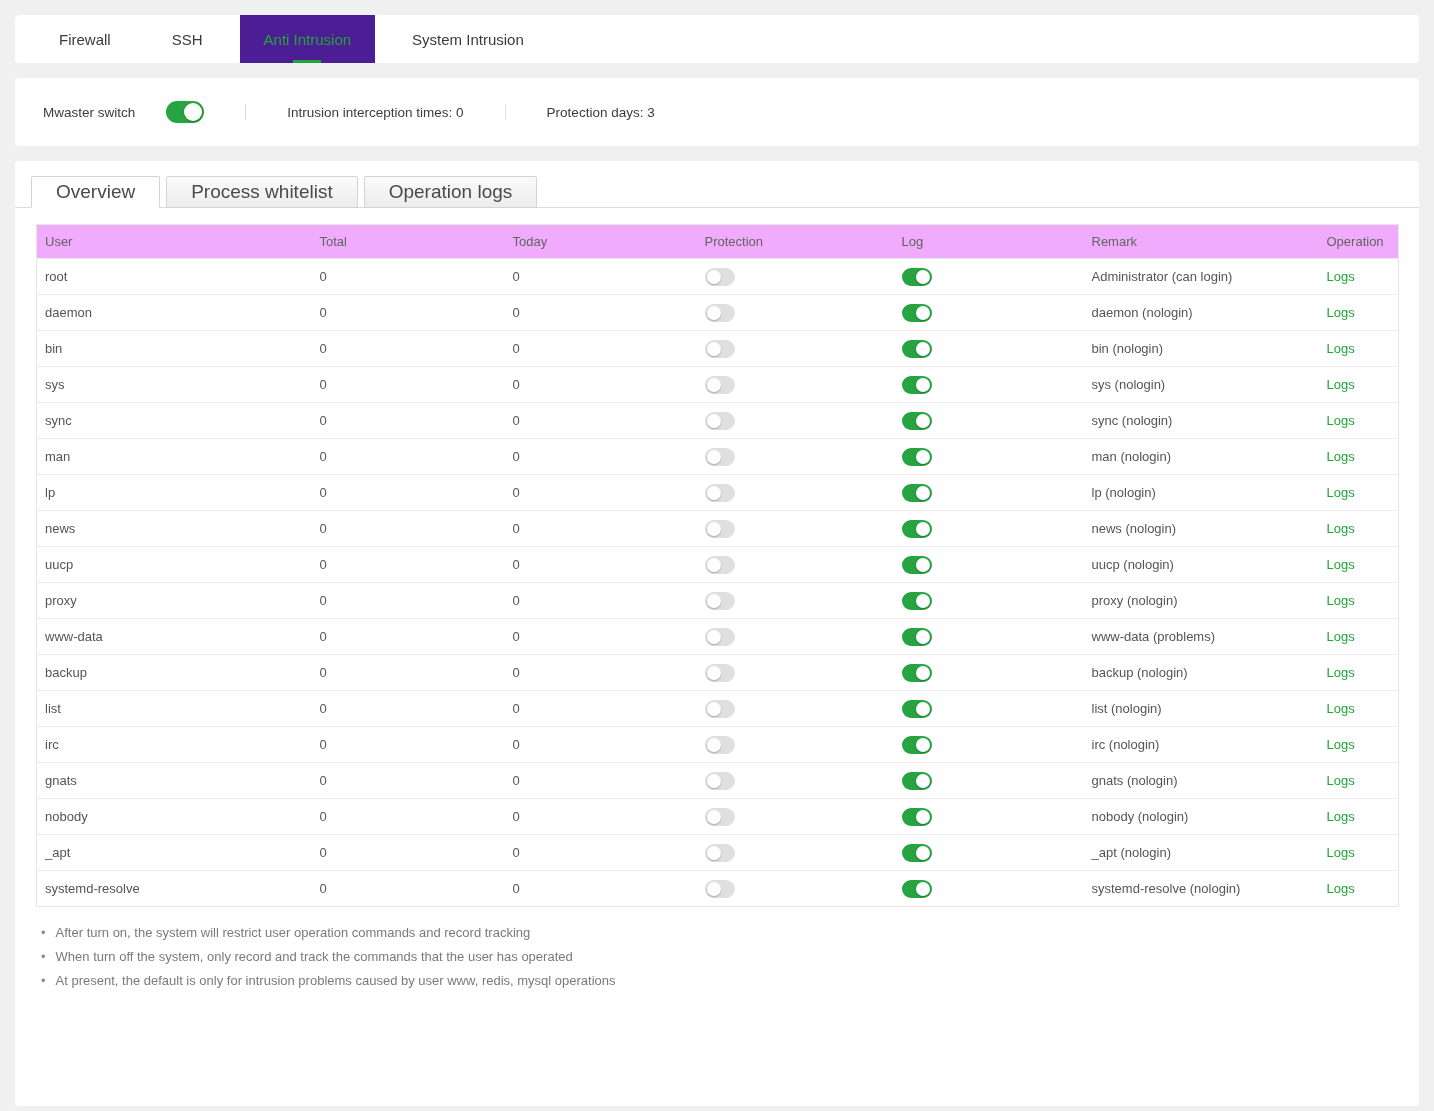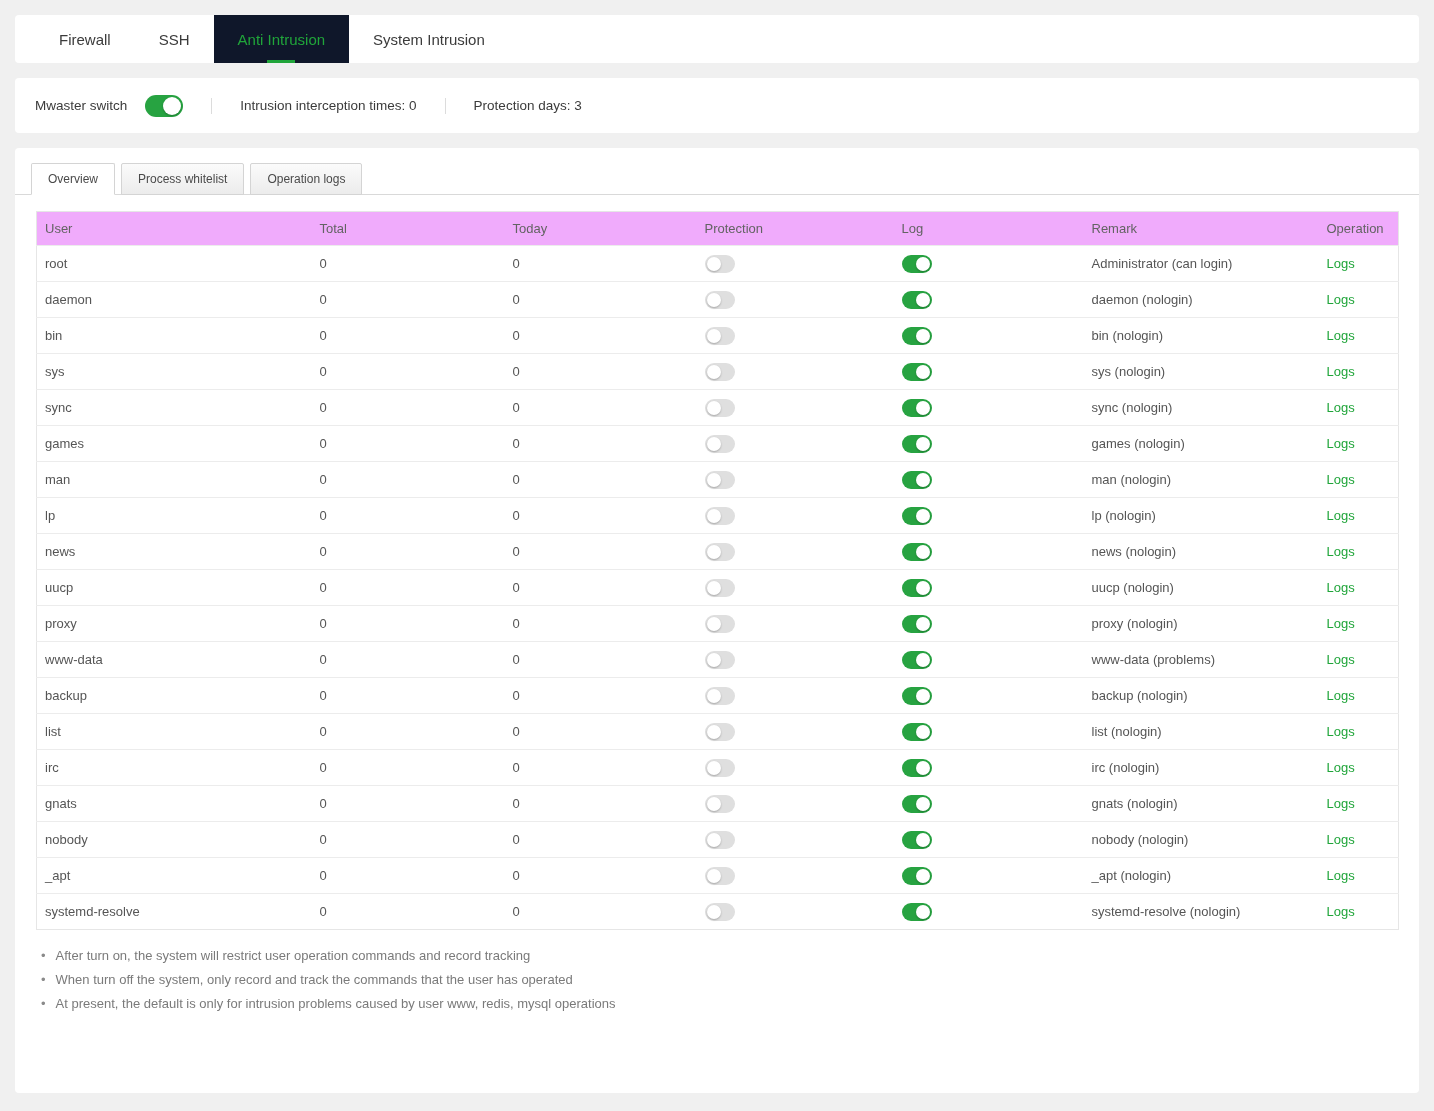--- a/index.html
+++ b/index.html
@@ -9,44 +9,44 @@
   }
   *{box-sizing:border-box;}
   html,body{margin:0;padding:0;}
   body{
     width:1434px;height:1111px;overflow:hidden;
     background:#f0f0f0;
     font-family:"Liberation Sans","DejaVu Sans",sans-serif;
     color:#444;
   }
   .card{
-    background:#fff;border-radius:4px;margin:0 15px;
+    background:#fff;border-radius:4px;margin:0 15px;gap:13px;
   }
 
   
   .top-tabbar{
     margin-top:15px;height:48px;display:flex;align-items:stretch;
     padding:0 20px;
   }
   .top-tab{
     display:flex;align-items:center;padding:0 24px;
     font-size:15px;color:#3b3b3b;cursor:pointer;position:relative;
   }
   .top-tab.active{
-    color:var(--green);background:#0f172a;
+    color:var(--green);background:#4c1d95;
   }
   .top-tab.active::after{
     content:"";position:absolute;left:50%;bottom:0;transform:translateX(-50%);
     width:28px;height:3px;background:var(--green);
   }
 
   
   .master-bar{
-    margin-top:15px;height:55px;display:flex;align-items:center;
-    padding:0 20px;font-size:13.5px;color:#3b3b3b;
+    margin-top:15px;height:68px;display:flex;align-items:center;
+    padding:0 28px;font-size:13.5px;color:#3b3b3b;
   }
   .master-bar .label{margin-right:18px;}
   .vdivider{width:1px;height:16px;background:#dcdcdc;margin:0 28px;}
 
   
   .switch{position:relative;border-radius:999px;cursor:pointer;flex:0 0 auto;}
   .switch .knob{
     position:absolute;top:2px;background:#fff;border-radius:50%;
     box-shadow:0 1px 2px rgba(0,0,0,.25);
   }
@@ -61,22 +61,22 @@
 
   
   .main-card{
     margin-top:15px;height:945px;padding:0 0 20px 0;
   }
   .sub-tabbar{
     padding:15px 20px 0 16px;display:flex;align-items:flex-end;
     border-bottom:1px solid #d9d9d9;
   }
   .sub-tab{
-    height:32px;line-height:30px;padding:0 16px;margin-right:6px;margin-bottom:-1px;
-    font-size:12px;color:#4a4a4a;cursor:pointer;
+    height:32px;line-height:30px;padding:0 24px;margin-right:6px;margin-bottom:-1px;
+    font-size:19px;color:#4a4a4a;cursor:pointer;
     border:1px solid #d4d4d4;border-radius:2px 2px 0 0;
     background:linear-gradient(to bottom,#fbfbfb,#ececec);
   }
   .sub-tab.active{
     background:#fff;border-bottom:1px solid #fff;
   }
 
   
   .table-wrap{margin:16px 20px 0 21px;}
   table{
@@ -225,37 +225,20 @@
               <div class="switch small off">
                 <div class="knob"></div>
               </div>
             </td>
             <td>
               <div class="switch small on">
                 <div class="knob"></div>
               </div>
             </td>
             <td>sync (nologin)</td>
-            <td class="op"><a class="logs-link">Logs</a></td>
-          </tr>
-          <tr>
-            <td>games</td>
-            <td>0</td>
-            <td>0</td>
-            <td>
-              <div class="switch small off">
-                <div class="knob"></div>
-              </div>
-            </td>
-            <td>
-              <div class="switch small on">
-                <div class="knob"></div>
-              </div>
-            </td>
-            <td>games (nologin)</td>
             <td class="op"><a class="logs-link">Logs</a></td>
           </tr>
           <tr>
             <td>man</td>
             <td>0</td>
             <td>0</td>
             <td>
               <div class="switch small off">
                 <div class="knob"></div>
               </div>

